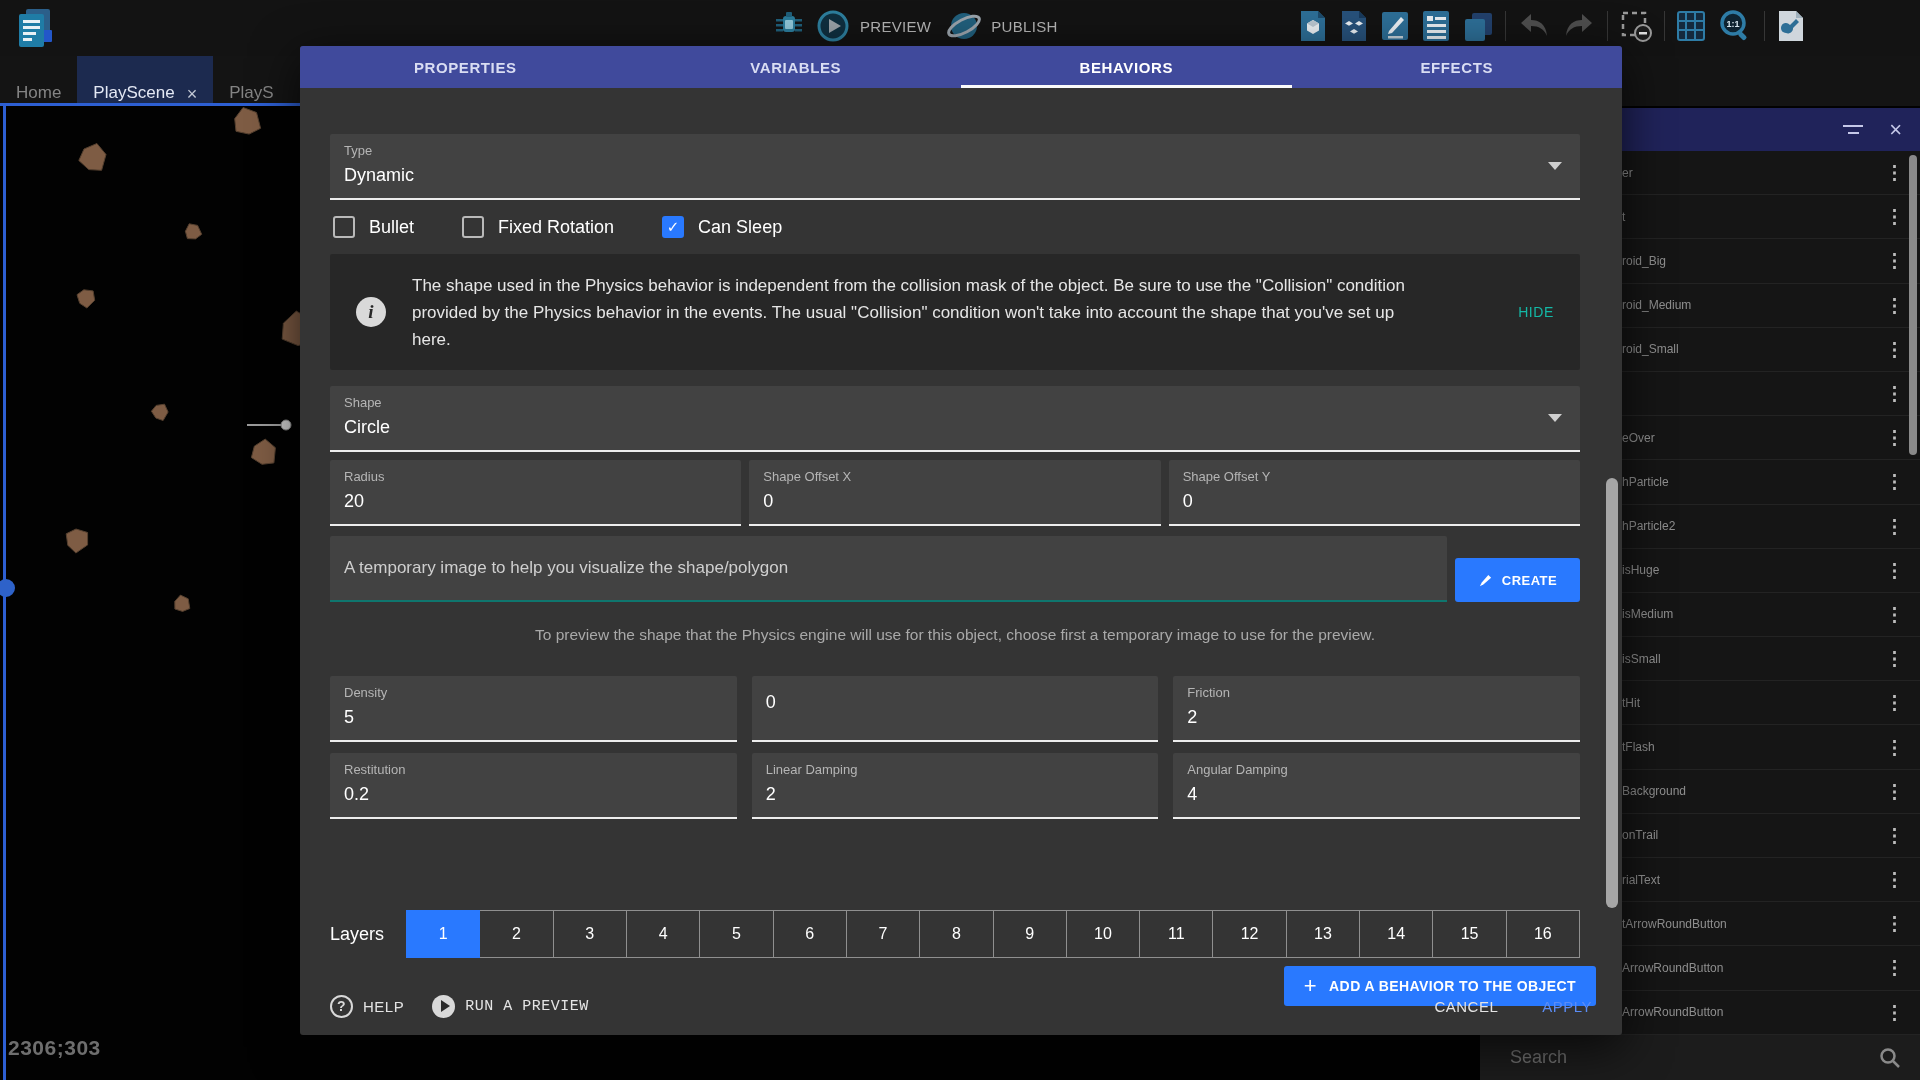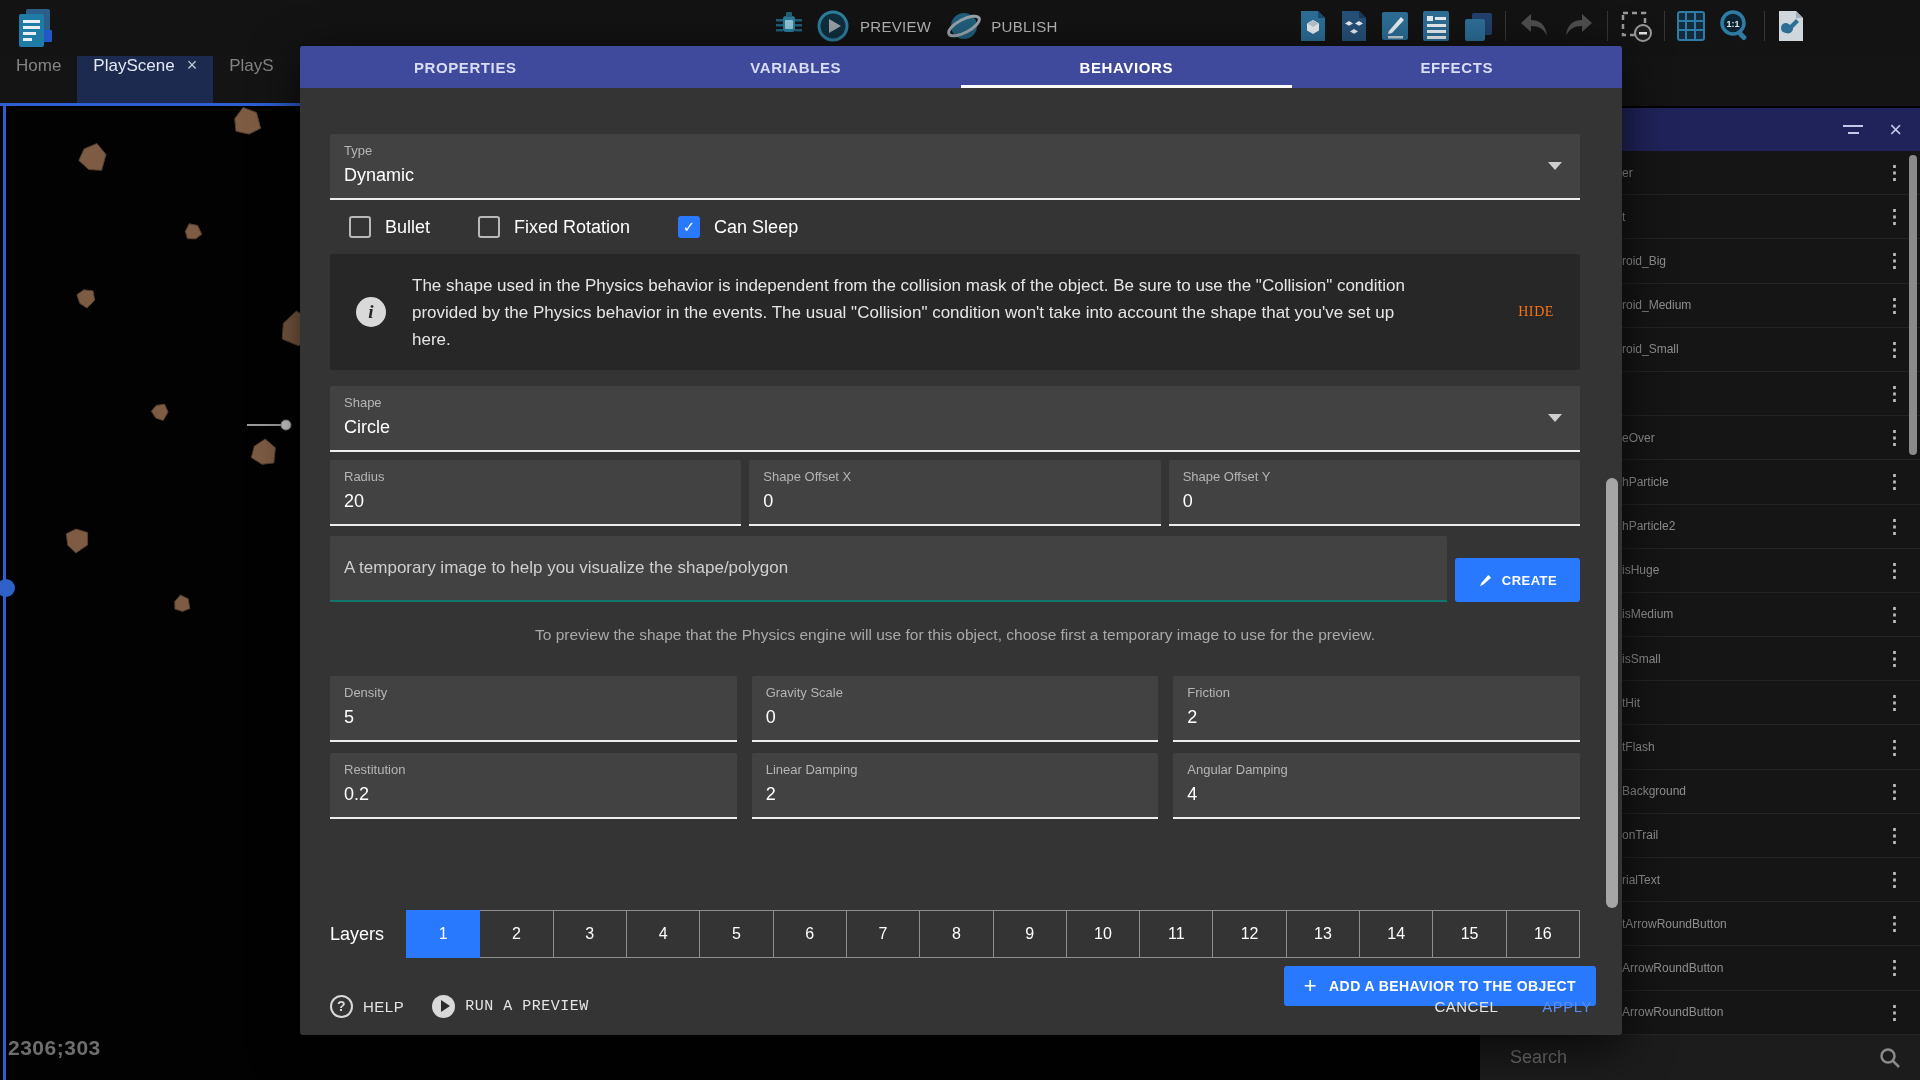--- a/index.html
+++ b/index.html
@@ -10,21 +10,21 @@
   
   .topbar { position:absolute; left:0; top:0; width:1920px; height:56px; background:#131313; z-index:3; }
   .pm-icon { position:absolute; left:12px; top:6px; width:44px; height:44px; }
   .toolbar-center { position:absolute; left:772px; top:6px; height:40px; display:flex; align-items:center; gap:10px; }
   .tb-label { color:#b5b5b5; font-size:15px; letter-spacing:0.3px; }
   .toolbar-right { position:absolute; left:1298px; top:6px; height:40px; display:flex; align-items:center; gap:11px; }
   .tb-divider { width:1px; height:30px; background:#363636; }
 
   
   .scene-tabbar { position:absolute; left:0; top:56px; width:300px; height:47px; display:flex; z-index:2; }
-  .scene-tab { height:47px; display:flex; align-items:flex-start; justify-content:center; gap:12px;
+  .scene-tab { height:47px; display:flex; align-items:flex-end; justify-content:center; gap:12px;
                padding:0 16px; color:#848484; font-size:17px; }
   .scene-tab.active { background:#1c2a4f; color:#e3e8f4; }
   .tab-close { color:#c3c9d6; font-size:18px; line-height:1; }
   .canvas-topline { position:absolute; left:0; top:103px; width:300px; height:3px; background:#2d5fd3; z-index:2; }
 
   
   .scene-canvas { position:absolute; left:0; top:106px; width:1920px; height:974px; background:#020202; z-index:1; }
   .canvas-leftline { position:absolute; left:3px; top:0; width:3px; height:974px; background:#2d5fd3; }
   .scene-svg { position:absolute; left:0; top:0; width:300px; height:974px; }
   .coords { position:absolute; left:8px; top:930px; color:#6e6e6e; font-size:21px; font-weight:bold; letter-spacing:0.5px; }
@@ -59,35 +59,35 @@
 
   .field { position:relative; background:#424242; border-bottom:2px solid #ededed; border-radius:2px 2px 0 0;
            padding:9px 14px 0 14px; }
   .field .flabel { font-size:13px; color:#b5b5b5; }
   .field .fvalue { font-size:18px; color:#ffffff; margin-top:7px; }
   .caret { position:absolute; right:18px; top:28px; width:0; height:0;
            border-left:7px solid transparent; border-right:7px solid transparent; border-top:8px solid #cfcfcf; }
 
   .row-type  { position:absolute; left:0; top:46px;  width:1250px; height:66px; }
   .row-check { position:absolute; left:3px; top:124px; height:30px; display:flex; align-items:center; }
-  .cb { display:flex; align-items:center;margin-left:16px; }
+  .cb { display:flex; align-items:center; }
   .cb .box { width:22px; height:22px; border:2px solid #b9b9b9; border-radius:3px; margin-right:14px;
              display:flex; align-items:center; justify-content:center; }
   .cb .box.checked { background:#2979ff; border-color:#2979ff; color:#fff; font-size:15px; font-weight:bold; }
   .cb .cblabel { color:#ffffff; font-size:18px; }
   .cb + .cb { margin-left:48px; }
 
   .info-note { position:absolute; left:0; top:166px; width:1250px; height:116px; background:#272727; border-radius:2px;
                display:flex; align-items:center; padding:0 26px; }
   .info-icon { width:30px; height:30px; border-radius:50%; background:#d9d9d9; color:#272727;
                font-family:"Liberation Serif","DejaVu Serif",serif; font-weight:bold; font-style:italic;
                font-size:19px; display:flex; align-items:center; justify-content:center; flex:none; }
   .info-text { color:#e6e6e6; font-size:17px; line-height:27px; margin-left:26px; width:1005px; }
-  .hide-btn  { margin-left:auto; color:#f97316; font-size:14px; letter-spacing:0.6px; background:none; border:none;
-               font-family:Liberation Serif, serif; }
+  .hide-btn  { margin-left:auto; color:#14b8a6; font-size:14px; letter-spacing:0.6px; background:none; border:none;
+               font-family:Liberation Sans, sans-serif; }
 
   .row-shape { position:absolute; left:0; top:298px; width:1250px; height:66px; }
   .params3 { position:absolute; left:0; top:372px; width:1250px; height:66px;
              display:grid; grid-template-columns:1fr 1fr 1fr; gap:8px; }
   .params3 .field, .params2 .field { height:66px; }
 
   .row-temp { position:absolute; left:0; top:448px; width:1250px; height:66px; }
   .temp-input { position:absolute; left:0; top:0; width:1117px; height:66px; background:#424242;
                 border-bottom:2px solid #0f766e; border-radius:2px 2px 0 0; display:flex; align-items:center; }
   .temp-input span { color:#cfcfcf; font-size:17px; padding-left:14px; }
@@ -438,21 +438,20 @@
       </div>
 
       <div class="hint">To preview the shape that the Physics engine will use for this object, choose first a temporary image to use for the preview.</div>
 
       <div class="params2">
           <div class="field">
             <div class="flabel">Density</div>
             <div class="fvalue">5</div>
           </div>
           <div class="field">
-            <div class="flabel">Gravity Scale</div>
             <div class="fvalue">0</div>
           </div>
           <div class="field">
             <div class="flabel">Friction</div>
             <div class="fvalue">2</div>
           </div>
           <div class="field">
             <div class="flabel">Restitution</div>
             <div class="fvalue">0.2</div>
           </div>

